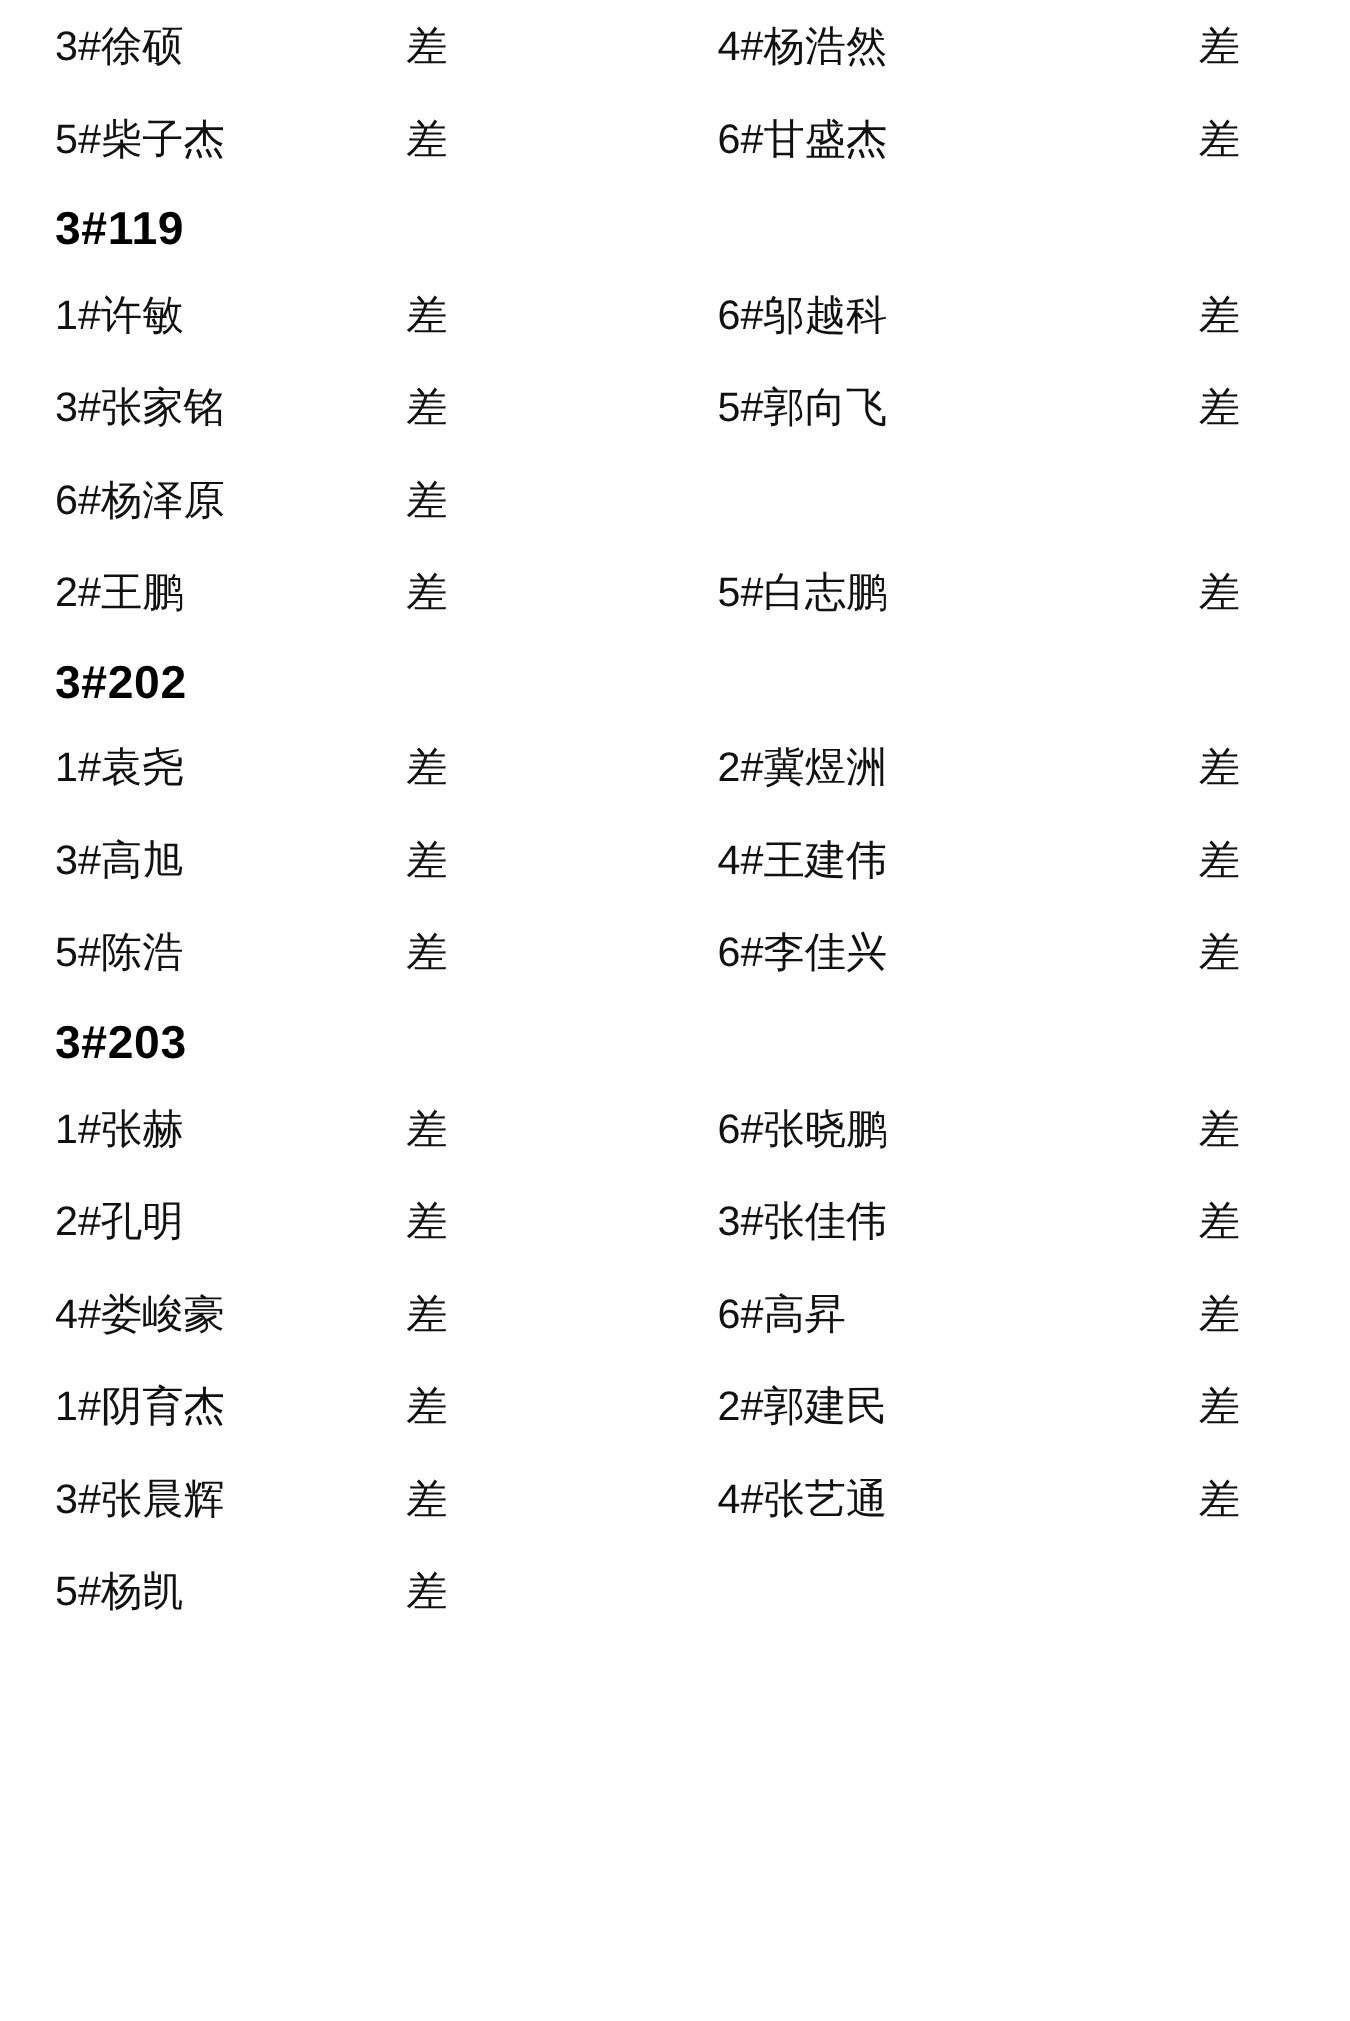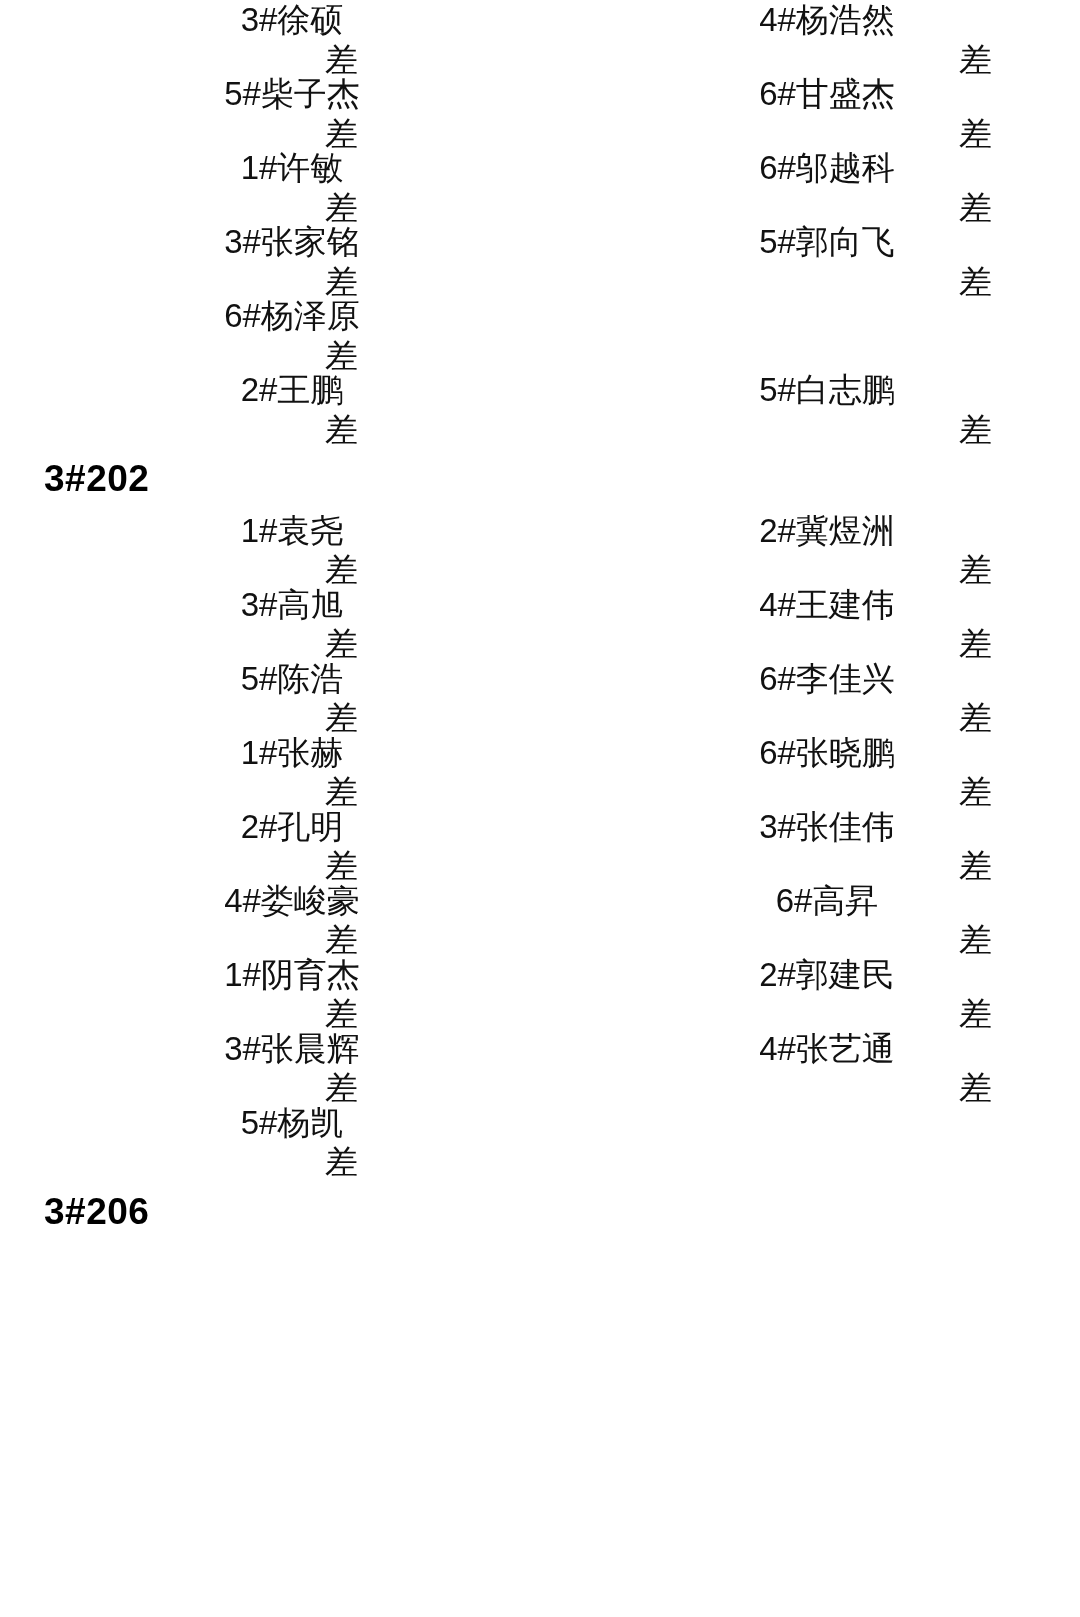--- a/index.html
+++ b/index.html
@@ -31,21 +31,20 @@
     display: flex;
     width: 100%;
     box-sizing: border-box;
     padding: 0;
   }
   .cell {
     display: flex;
     align-items: center;
     box-sizing: border-box;
     height: 74px;
-    flex-direction: column;
   }
   .cell-left {
     width: 540px;
     padding-left: 44px;
   }
   .cell-right {
     width: 540px;
     padding-left: 34px;
     text-align: center;
   }
@@ -93,20 +92,21 @@
     <div class="row">
       <div class="cell cell-left">
         <span class="name">5#柴子杰</span>
         <span class="status">差</span>
       </div>
       <div class="cell cell-right">
         <span class="name">6#甘盛杰</span>
         <span class="status">差</span>
       </div>
     </div>
+    <div class="room-header">3#119</div>
     <div class="row">
       <div class="cell cell-left">
         <span class="name">1#许敏</span>
         <span class="status">差</span>
       </div>
       <div class="cell cell-right">
         <span class="name">6#邬越科</span>
         <span class="status">差</span>
       </div>
     </div>
@@ -164,20 +164,21 @@
     <div class="row">
       <div class="cell cell-left">
         <span class="name">5#陈浩</span>
         <span class="status">差</span>
       </div>
       <div class="cell cell-right">
         <span class="name">6#李佳兴</span>
         <span class="status">差</span>
       </div>
     </div>
+    <div class="room-header">3#203</div>
     <div class="row">
       <div class="cell cell-left">
         <span class="name">1#张赫</span>
         <span class="status">差</span>
       </div>
       <div class="cell cell-right">
         <span class="name">6#张晓鹏</span>
         <span class="status">差</span>
       </div>
     </div>
@@ -224,14 +225,13 @@
     <div class="row">
       <div class="cell cell-left">
         <span class="name">5#杨凯</span>
         <span class="status">差</span>
       </div>
       <div class="cell cell-right empty">
         <span class="name"></span>
         <span class="status"></span>
       </div>
     </div>
-    <div class="room-header">3#206</div>
   </div>
 
 </body></html>

